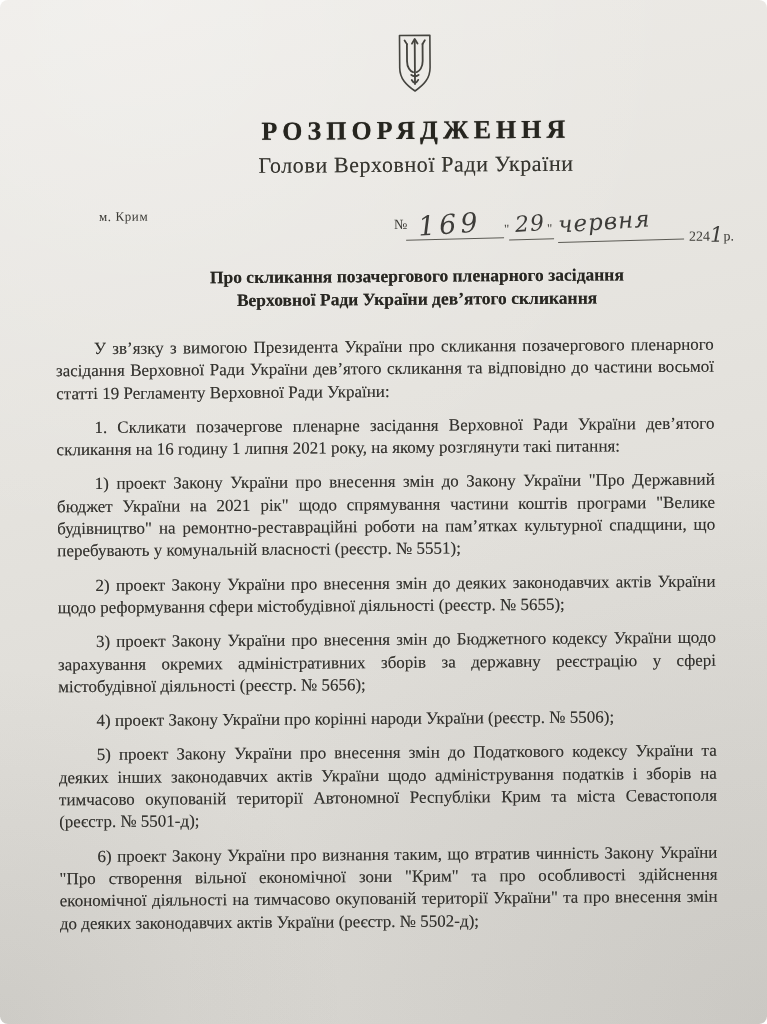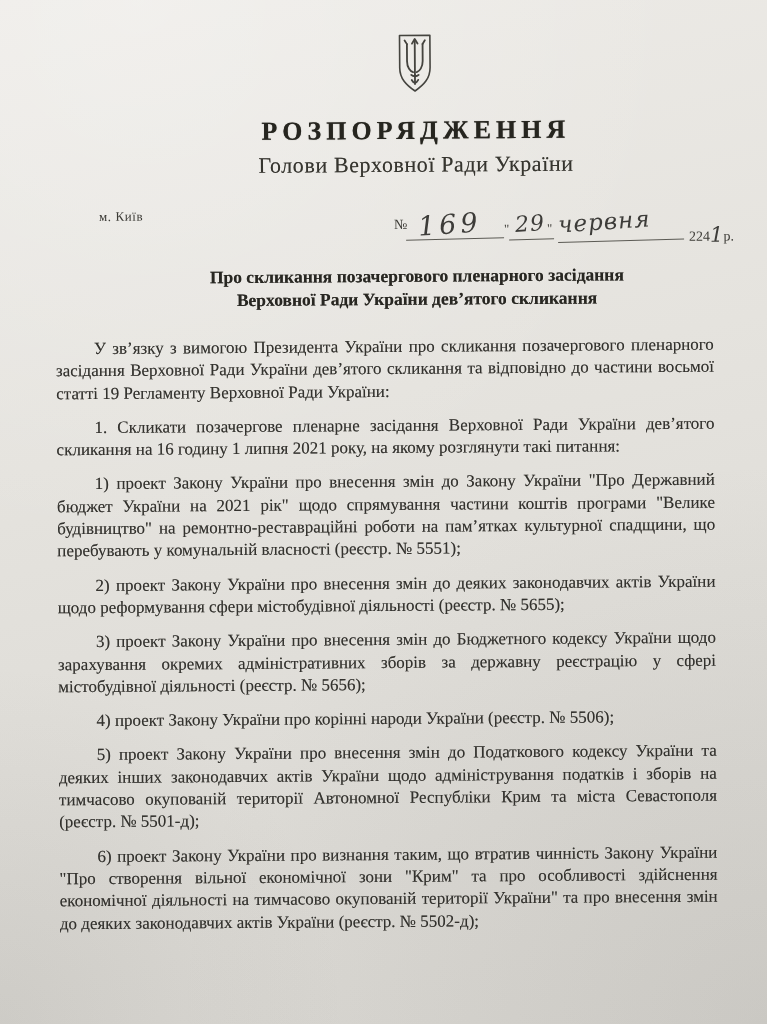--- a/index.html
+++ b/index.html
@@ -4,20 +4,21 @@
 <style>
   html,body{margin:0;padding:0;}
   body{width:767px;height:1024px;overflow:hidden;font-family:"Liberation Serif","DejaVu Serif",serif;}
   .page{
     position:relative;width:767px;height:1024px;overflow:hidden;
     background:
       radial-gradient(120% 90% at 18% 0%, rgba(255,255,255,0.28), rgba(255,255,255,0) 60%),
       radial-gradient(140% 100% at 100% 100%, rgba(118,116,110,0.14), rgba(118,116,110,0) 55%),
       radial-gradient(90% 70% at 0% 100%, rgba(110,108,102,0.12), rgba(110,108,102,0) 50%),
       linear-gradient(168deg,#edebe7 0%,#e5e3de 40%,#dcdad5 78%,#d8d6d1 100%);
+    border-radius: 8px;
   }
   .sheet{position:absolute;inset:0;transform:rotate(-0.4deg);}
   .abs{position:absolute;}
   .emblem{left:395px;top:32px;width:46px;height:66px;}
   .doc-title{
     left:70px;top:116px;width:697px;text-align:center;
     font-size:26px;font-weight:bold;letter-spacing:5px;color:#26251f;
     text-shadow:0 0 0.7px rgba(38,37,31,0.7);
   }
   .doc-subtitle{
@@ -71,21 +72,21 @@
           <path class="ln" d="M42 92 C46 96 54 96 58 92"></path>
           <path class="ln" d="M50 92 V112"></path>
           <path class="ln" d="M43 103 C47 111 53 111 57 103"></path>
         </g>
       </svg>
     </div>
 
     <div class="abs doc-title">РОЗПОРЯДЖЕННЯ</div>
     <div class="abs doc-subtitle">Голови Верховної Ради України</div>
 
-    <div class="abs place">м. Київ</div>
+    <div class="abs place">м. Крим</div>
 
     <div class="abs no-sign">№</div>
     <div class="abs hw hw-number">169</div>
     <div class="abs rule rule-number"></div>
 
     <div class="abs q1">"</div>
     <div class="abs hw hw-day">29</div>
     <div class="abs q2">"</div>
     <div class="abs rule rule-day"></div>
 

